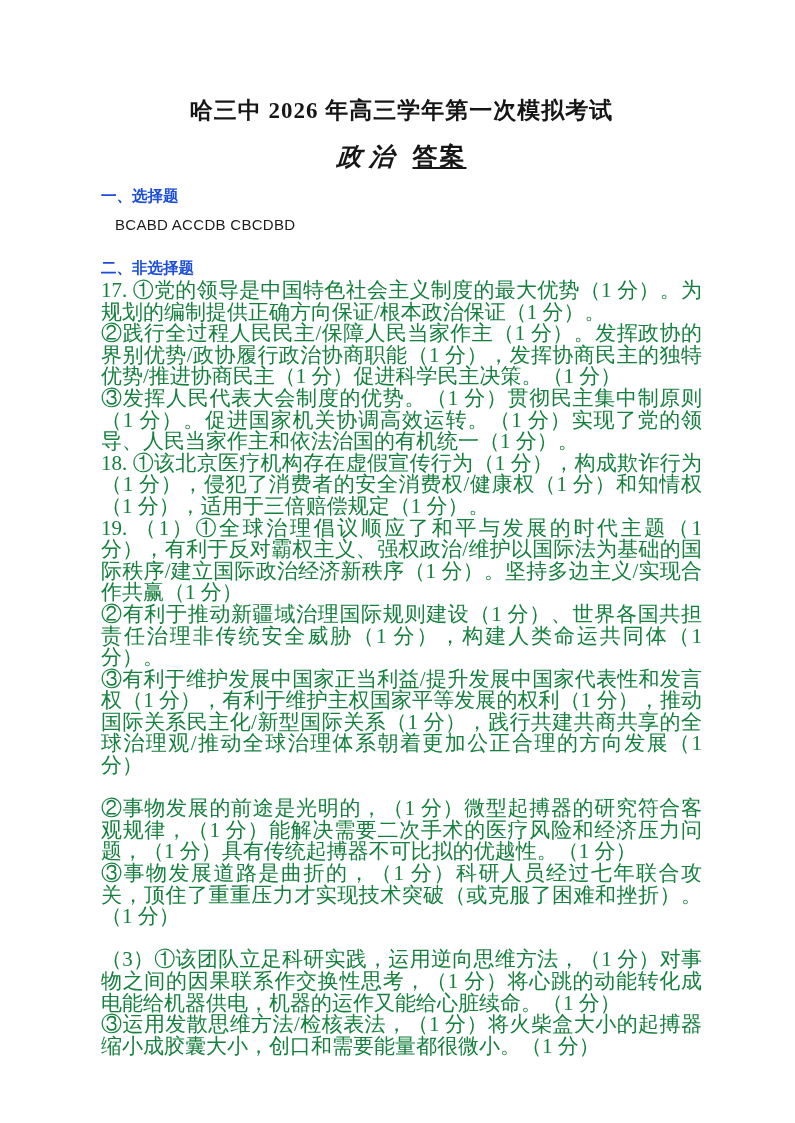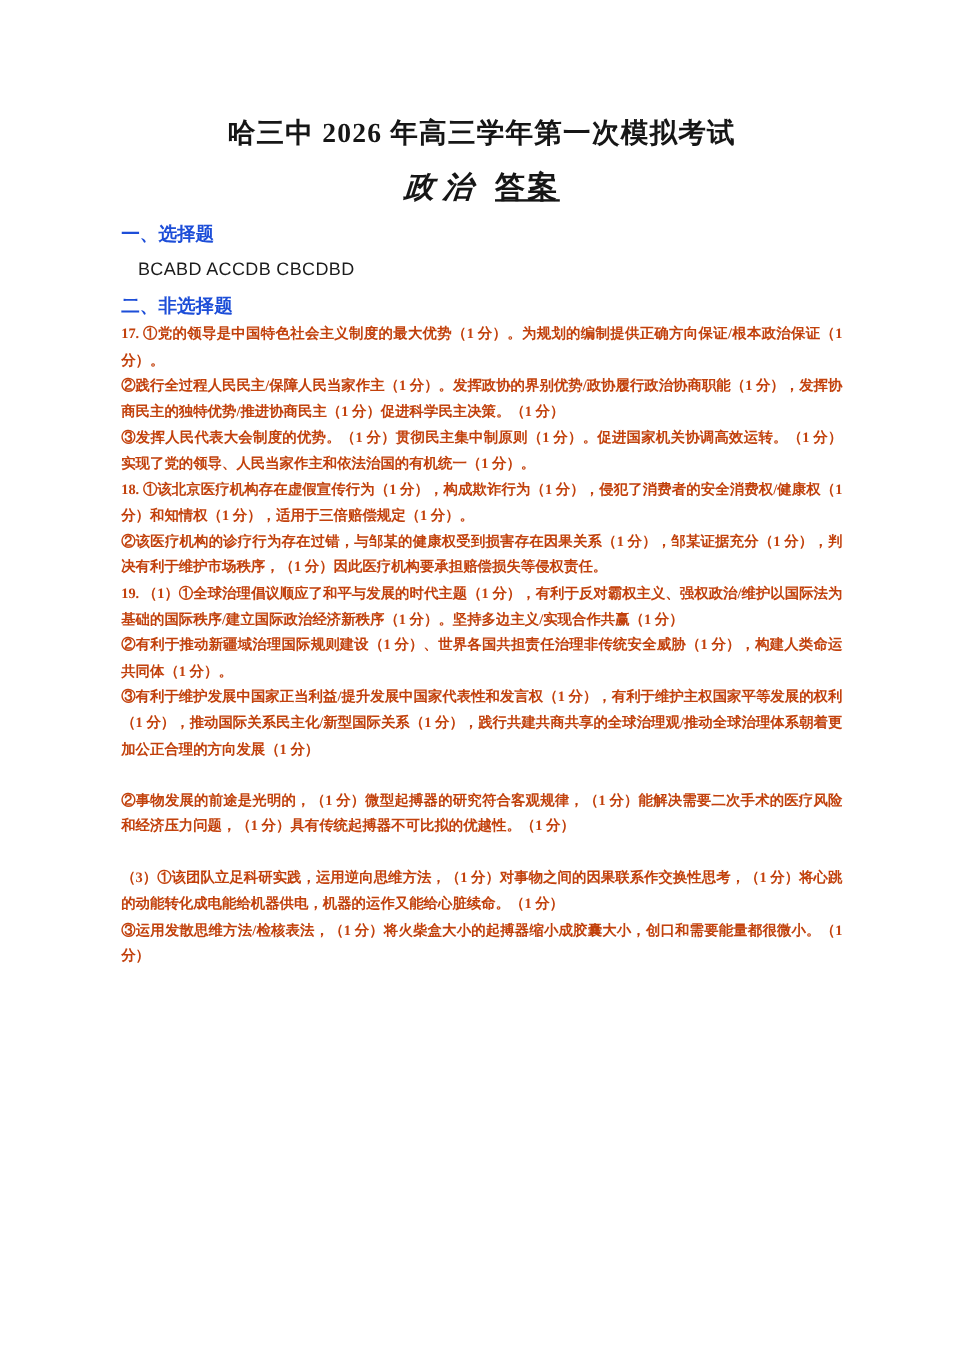--- a/index.html
+++ b/index.html
@@ -48,38 +48,37 @@
     text-decoration: underline;
   }
   .section-heading {
     margin: 12px 0 0 0;
     font-size: 15.5px;
     font-weight: bold;
     line-height: 21px;
     color: #1d4ed8;
   }
   .section-heading.second {
-    margin-top: 10px;
+    margin-top: 22px;
     margin-bottom: 2px;
   }
   .mc-answers {
     margin: 9px 0 0 14px;
     font-size: 15px;
     line-height: 20px;
     font-family: "Liberation Sans", sans-serif;
     color: #1c1c1c;
     letter-spacing: 0.3px;
   }
   .answers p {
     margin: 0;
-    font-size: 12px;
+    font-size: 21px;
     line-height: 21.6px;
     text-align: justify;
-    color: #c2410c;
-    font-weight: bold;
+    color: #15803d;
   }
   .blank-line {
     height: 21.6px;
   }
 </style>
 </head>
 <body>
 
 <div class="page">
 
@@ -95,29 +94,29 @@
 
   <h2 class="section-heading second">二、非选择题</h2>
 
   <div class="answers">
 
     <p>17. ①党的领导是中国特色社会主义制度的最大优势（1 分）。为规划的编制提供正确方向保证/根本政治保证（1 分）。</p>
     <p>②践行全过程人民民主/保障人民当家作主（1 分）。发挥政协的界别优势/政协履行政治协商职能（1 分），发挥协商民主的独特优势/推进协商民主（1 分）促进科学民主决策。（1 分）</p>
     <p>③发挥人民代表大会制度的优势。（1 分）贯彻民主集中制原则（1 分）。促进国家机关协调高效运转。（1 分）实现了党的领导、人民当家作主和依法治国的有机统一（1 分）。</p>
 
     <p>18. ①该北京医疗机构存在虚假宣传行为（1 分），构成欺诈行为（1 分），侵犯了消费者的安全消费权/健康权（1 分）和知情权（1 分），适用于三倍赔偿规定（1 分）。</p>
-    <p>②该医疗机构的诊疗行为存在过错，与邹某的健康权受到损害存在因果关系（1 分），邹某证据充分（1 分），判决有利于维护市场秩序，（1 分）因此医疗机构要承担赔偿损失等侵权责任。</p>
 
     <p>19. （1）①全球治理倡议顺应了和平与发展的时代主题（1 分），有利于反对霸权主义、强权政治/维护以国际法为基础的国际秩序/建立国际政治经济新秩序（1 分）。坚持多边主义/实现合作共赢（1 分）</p>
     <p>②有利于推动新疆域治理国际规则建设（1 分）、世界各国共担责任治理非传统安全威胁（1 分），构建人类命运共同体（1 分）。</p>
     <p>③有利于维护发展中国家正当利益/提升发展中国家代表性和发言权（1 分），有利于维护主权国家平等发展的权利（1 分），推动国际关系民主化/新型国际关系（1 分），践行共建共商共享的全球治理观/推动全球治理体系朝着更加公正合理的方向发展（1 分）</p>
 
     <div class="blank-line"></div>
 
     <p>②事物发展的前途是光明的，（1 分）微型起搏器的研究符合客观规律，（1 分）能解决需要二次手术的医疗风险和经济压力问题，（1 分）具有传统起搏器不可比拟的优越性。（1 分）</p>
+    <p>③事物发展道路是曲折的，（1 分）科研人员经过七年联合攻关，顶住了重重压力才实现技术突破（或克服了困难和挫折）。（1 分）</p>
 
     <div class="blank-line"></div>
 
     <p>（3）①该团队立足科研实践，运用逆向思维方法，（1 分）对事物之间的因果联系作交换性思考，（1 分）将心跳的动能转化成电能给机器供电，机器的运作又能给心脏续命。（1 分）</p>
     <p>③运用发散思维方法/检核表法，（1 分）将火柴盒大小的起搏器缩小成胶囊大小，创口和需要能量都很微小。（1 分）</p>
 
   </div>
 
 </div>
 

